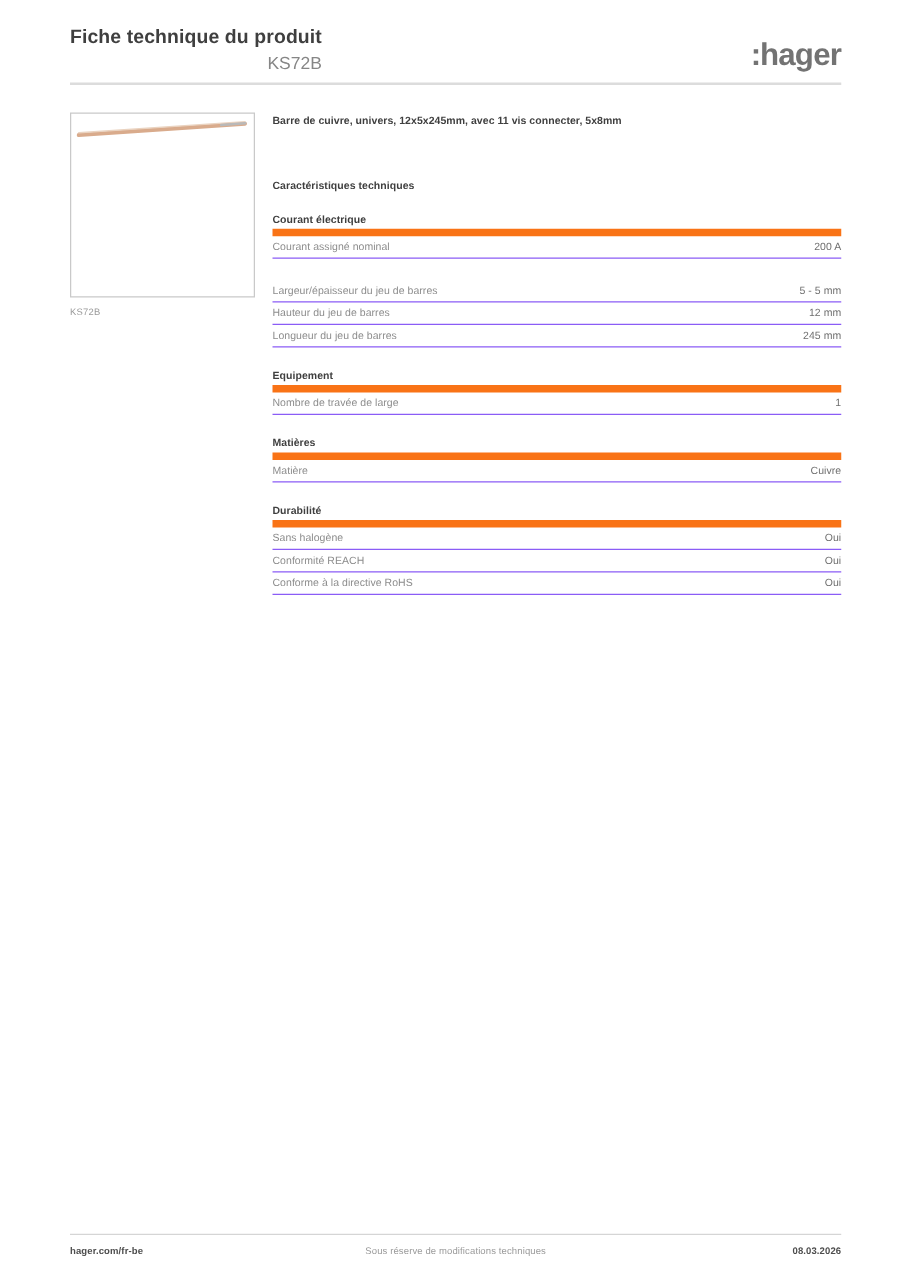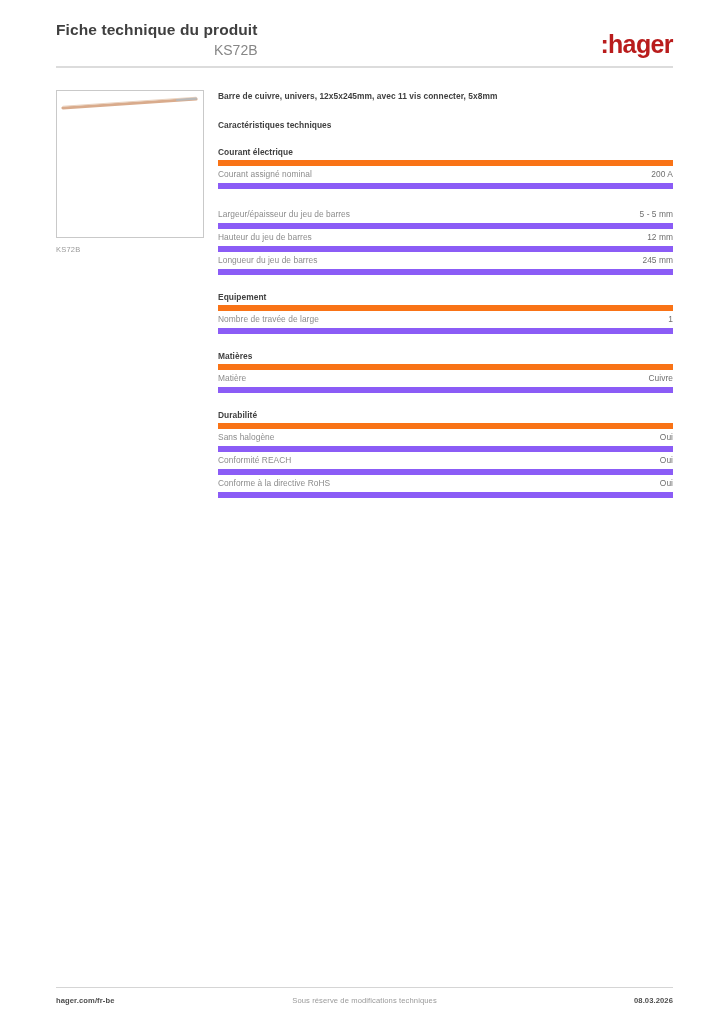--- a/index.html
+++ b/index.html
@@ -48,21 +48,21 @@
     color: #868686;
     line-height: 18px;
     margin: 2px 0 0 0;
   }
   .logo {
     position: absolute;
     right: 0;
     top: 12px;
     font-size: 25px;
     font-weight: bold;
-    color: #b91c1c;
+    color: #737373;
     letter-spacing: -0.6px;
     line-height: 25px;
   }
   .logo .colon { letter-spacing: -1px; }
 
   .header-rule {
     position: absolute;
     left: 56px;
     top: 66px;
     width: 617px;
@@ -102,41 +102,41 @@
   }
   .product-desc {
     font-size: 8.4px;
     font-weight: bold;
     color: #3f3f3f;
     line-height: 12px;
     letter-spacing: 0.05px;
     margin: 0;
   }
   .specs-heading {
-    margin-top: 18px;
+    margin-top: 41px;
     font-size: 8.4px;
     font-weight: bold;
     color: #3f3f3f;
     letter-spacing: 0.05px;
   }
 
   .group { margin-top: 17px; }
   .group-title {
     font-size: 8.4px;
     font-weight: bold;
     color: #3f3f3f;
     padding-bottom: 3px;
     border-bottom: 6px solid #f97316;
     letter-spacing: 0.05px;
   }
   .row {
     display: flex;
     justify-content: space-between;
     align-items: baseline;
-    border-bottom: 6px solid #8b5cf6;
+    border-bottom: 1px solid #8b5cf6;
     padding: 3px 0 3px 0;
     font-size: 8.4px;
     line-height: 11px;
   }
   .row-label {
     color: #8c8c8c;
     letter-spacing: 0.05px;
   }
   .row-value {
     color: #6f6f6f;

